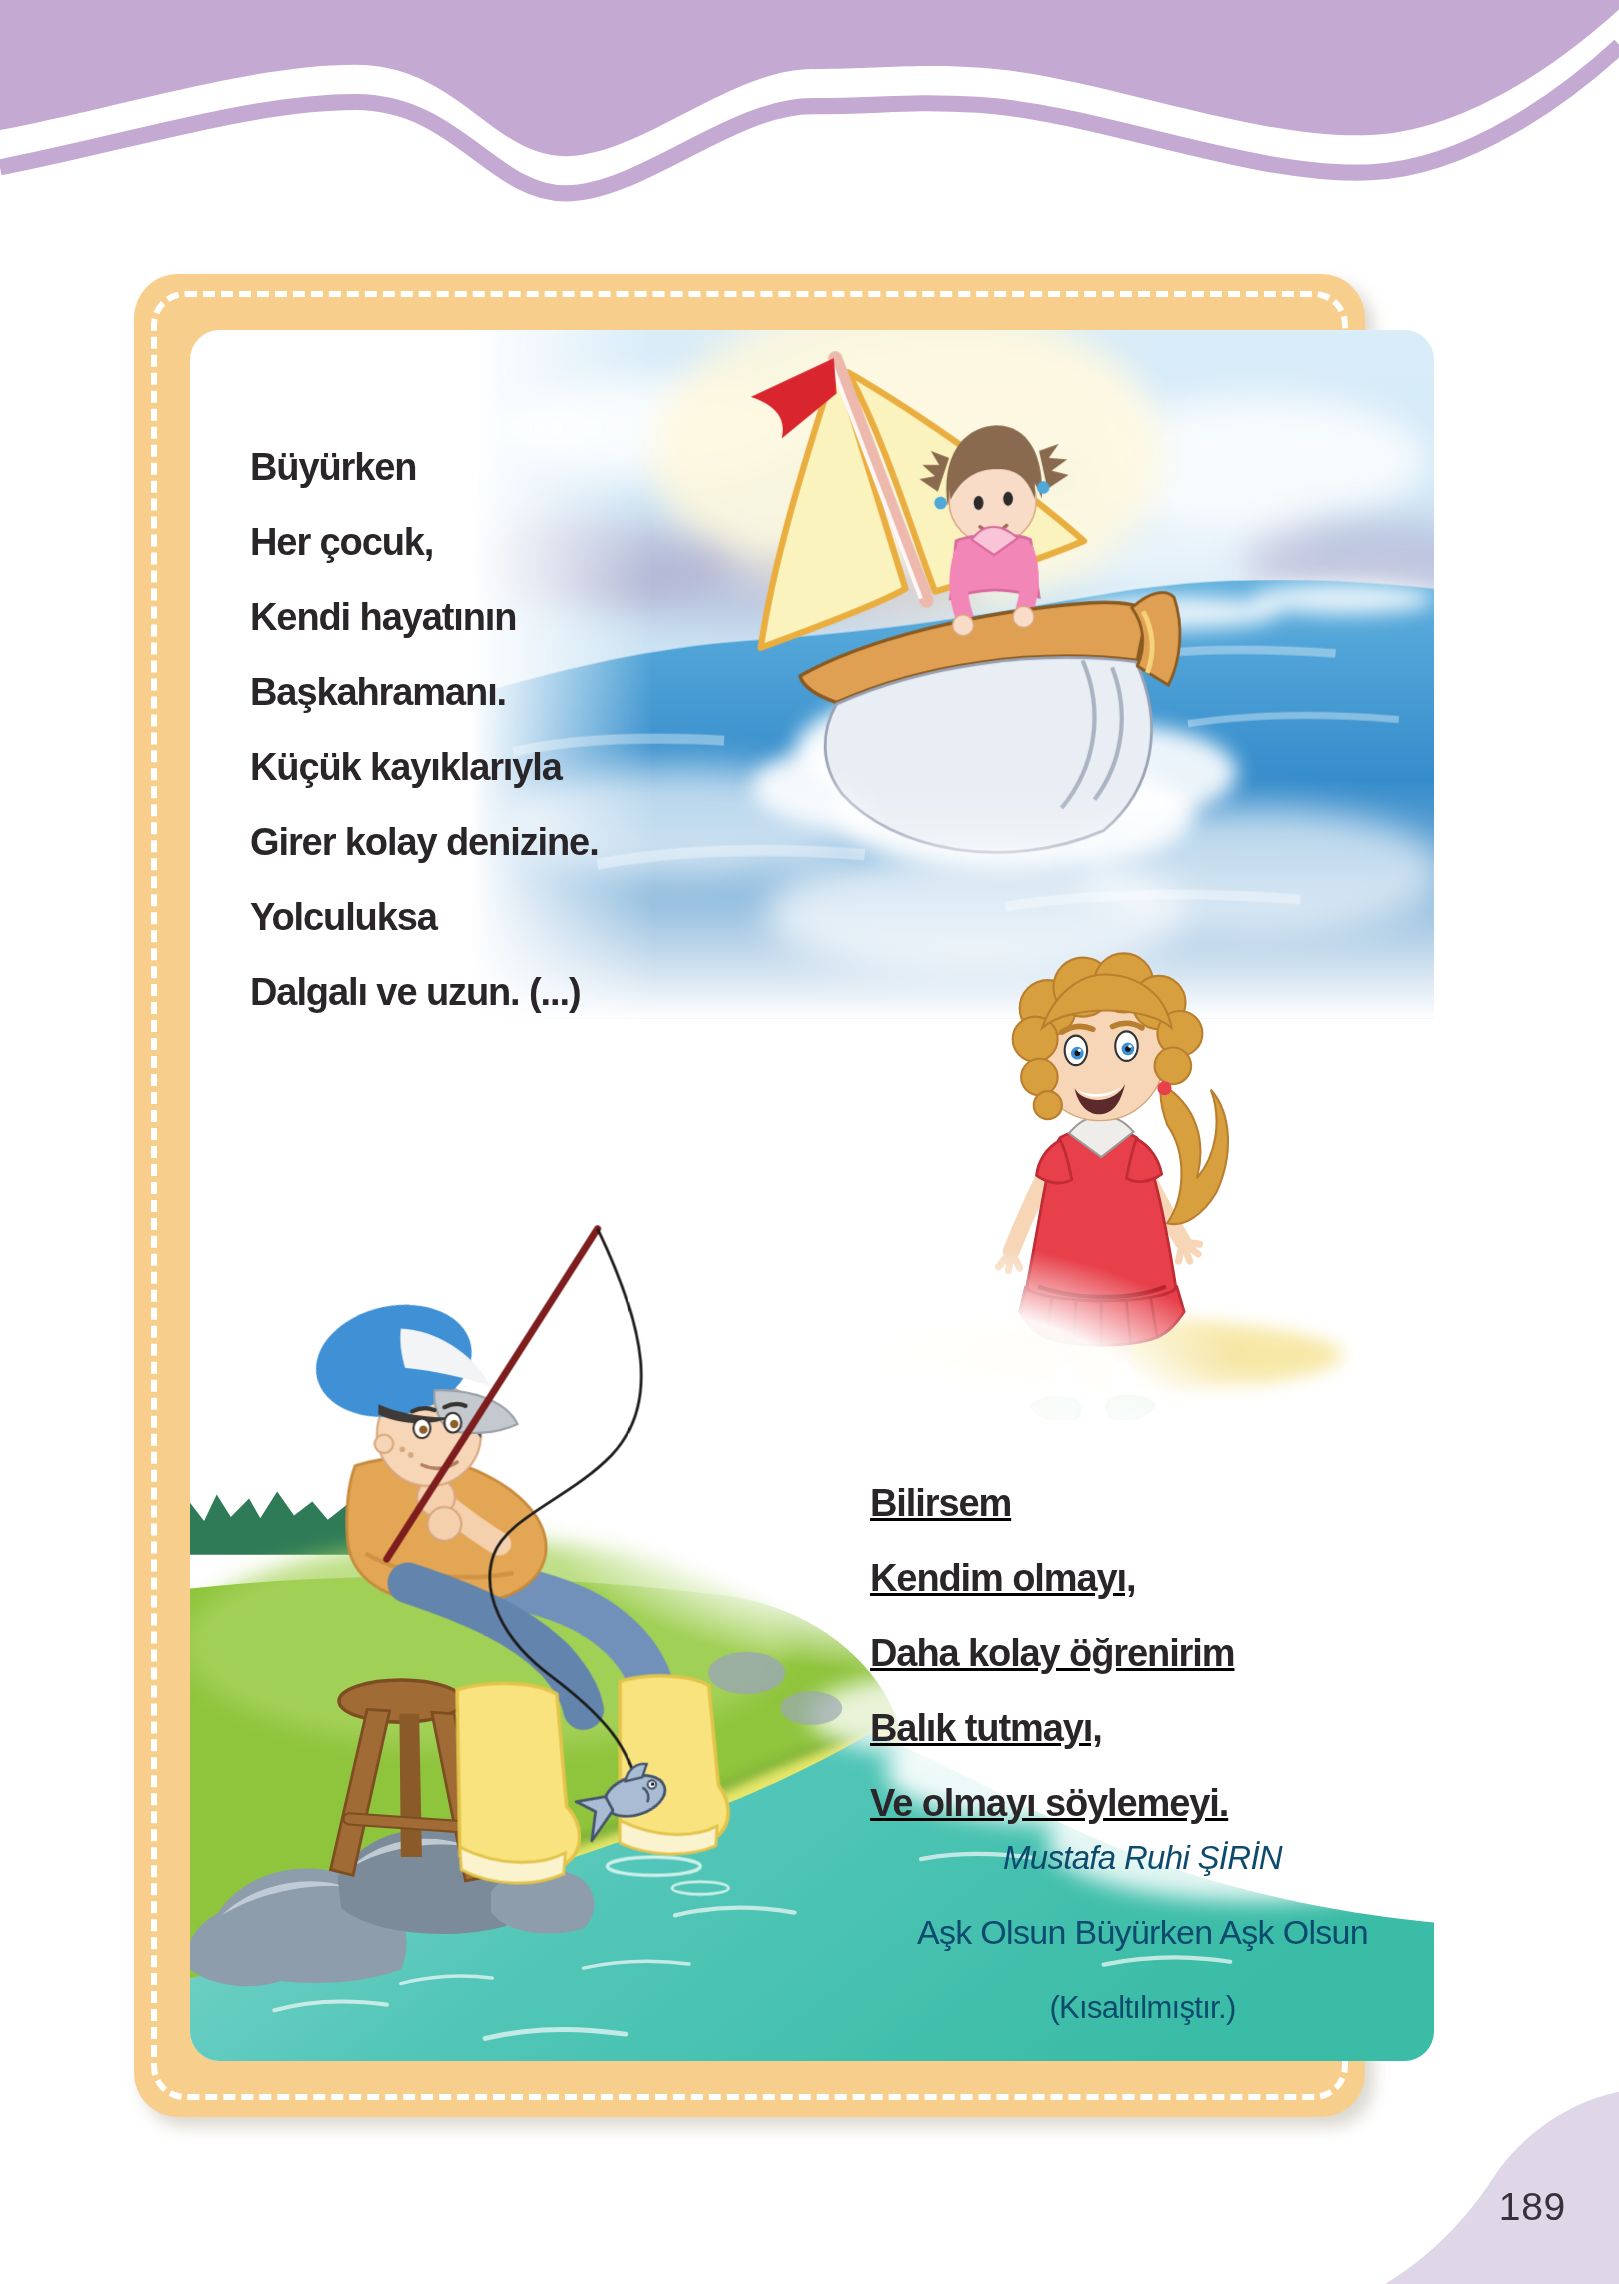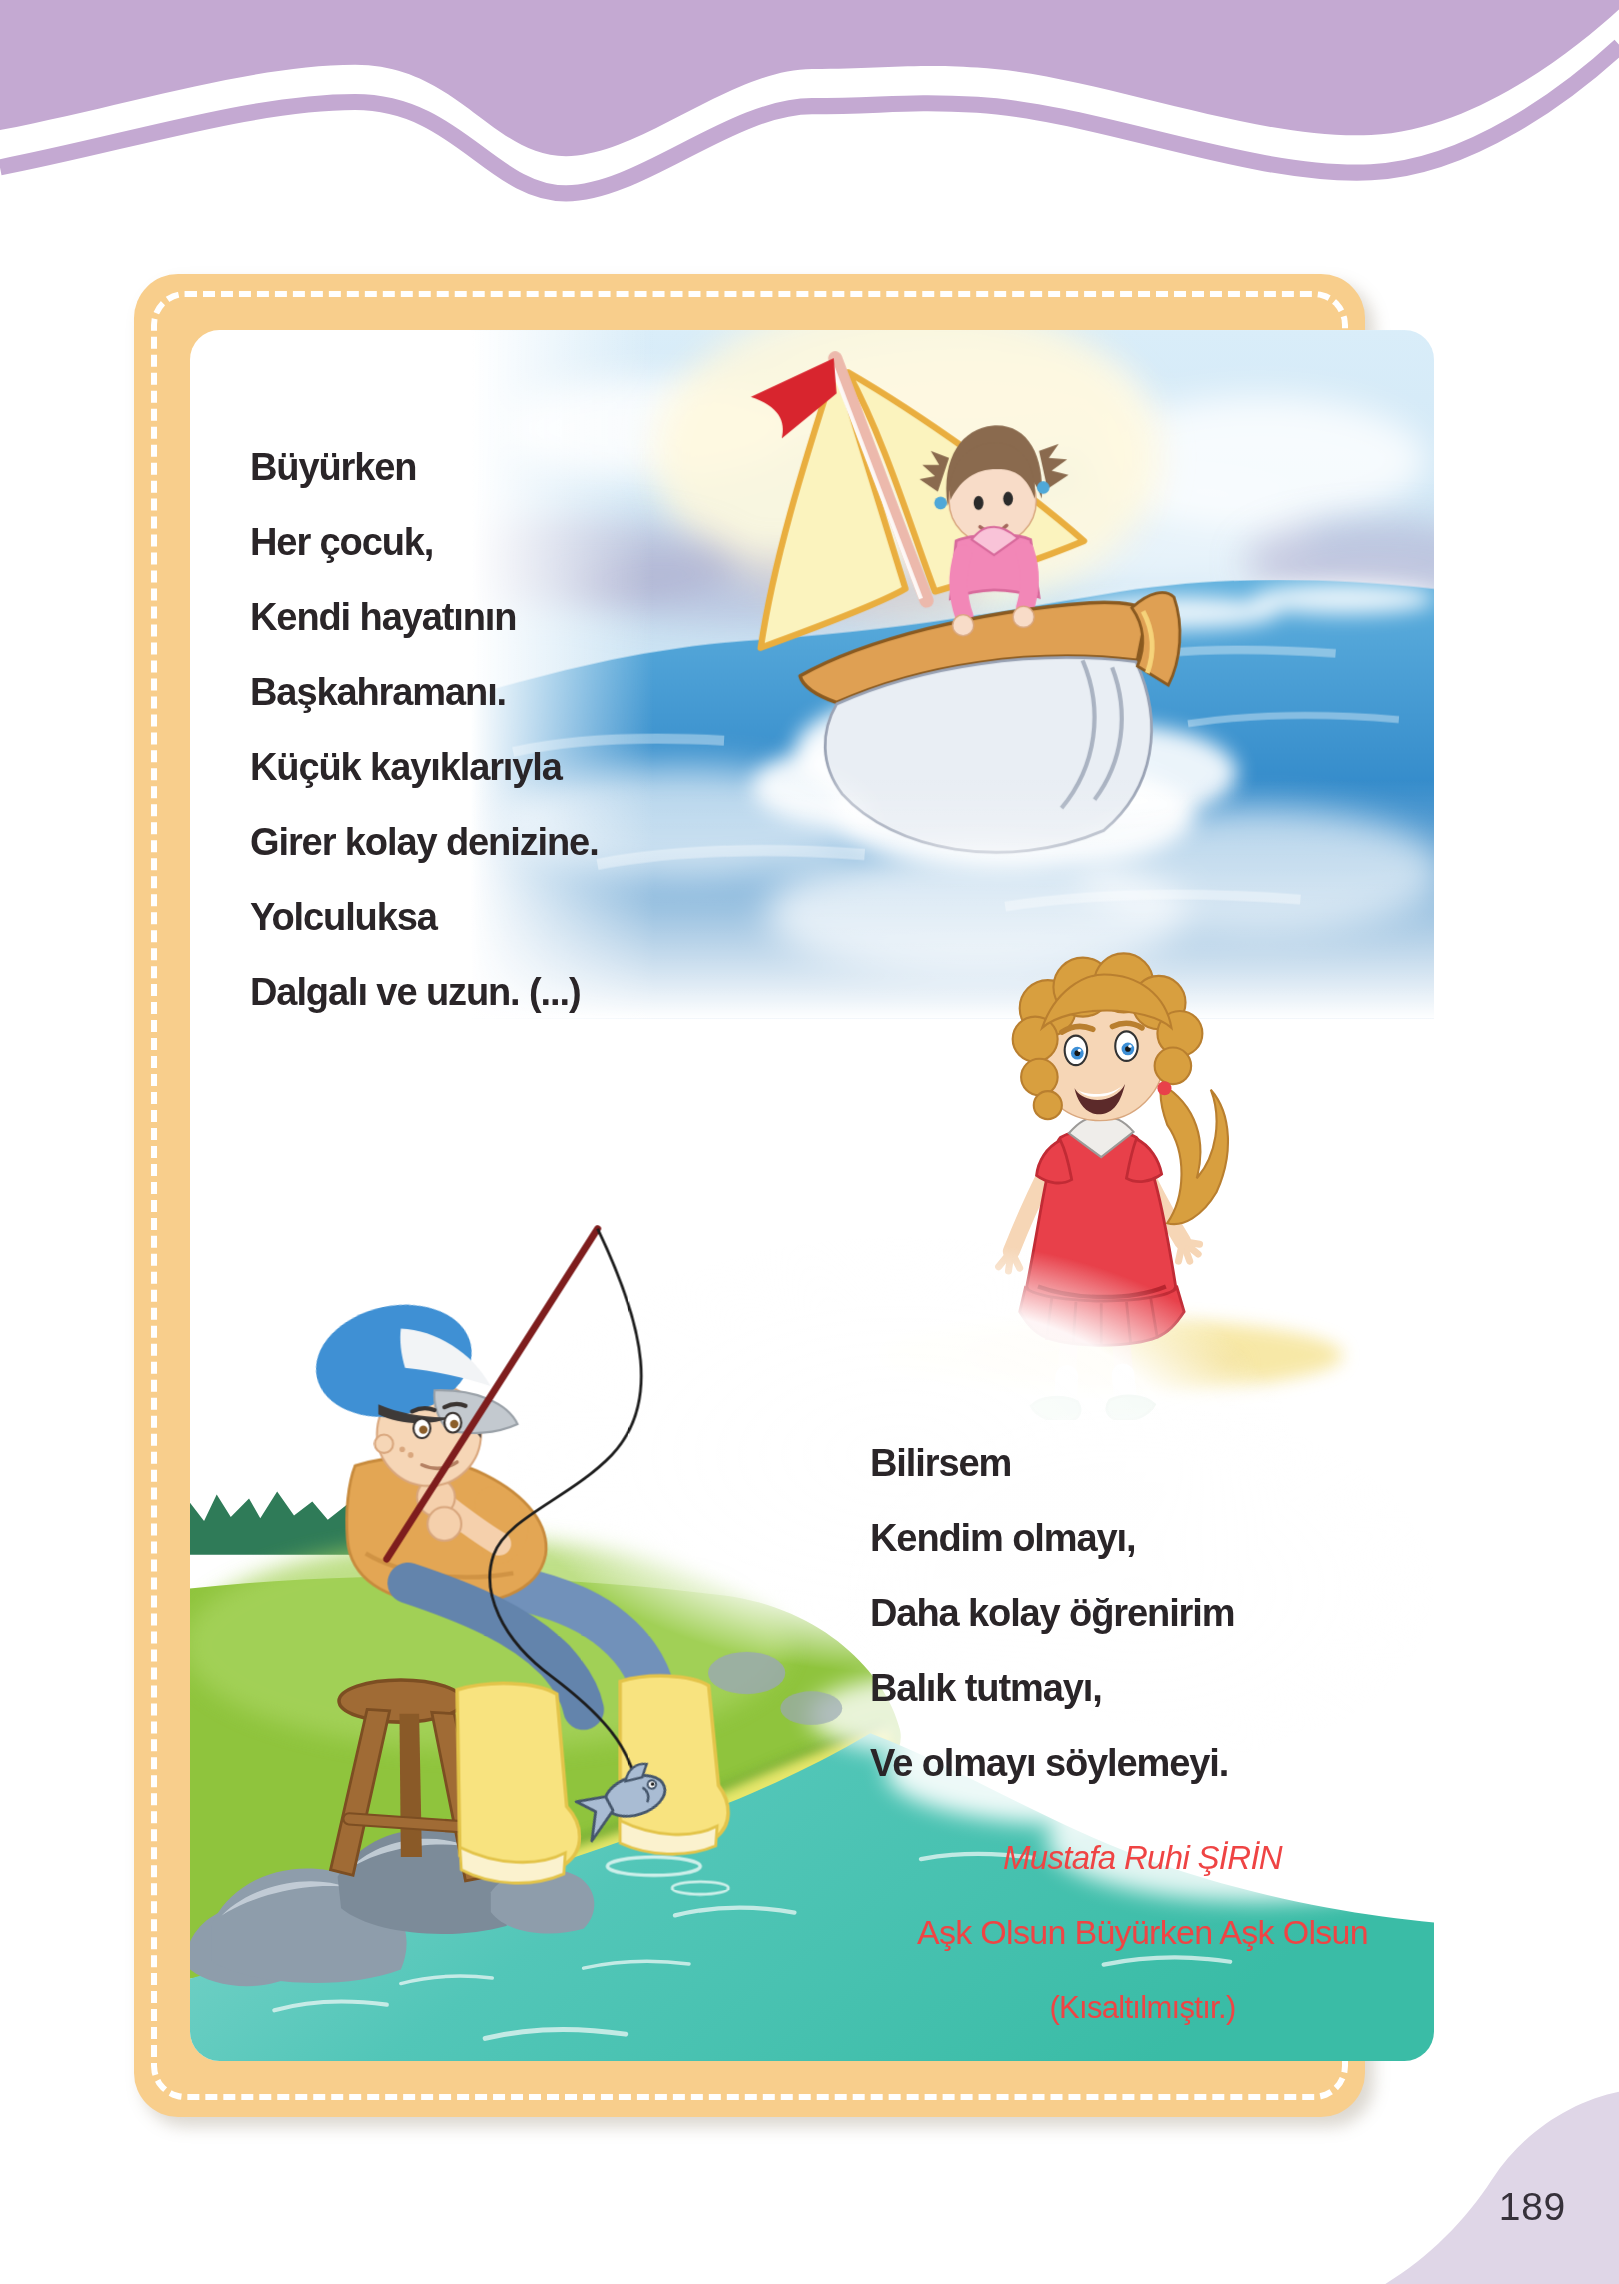--- a/index.html
+++ b/index.html
@@ -28,23 +28,23 @@
   #boat-scene{left:281px;top:0;width:963px;height:689px;}
   #girl-scene{left:647px;top:591px;width:527px;height:499px;}
   #fishing-scene{left:0;top:893px;width:1244px;height:838px;}
   
   .stanza{white-space:nowrap;}
   .poem-line{
     font:700 38px/75px "Liberation Sans",sans-serif;
     letter-spacing:-1.1px;color:#2A2528;
   }
   #stanza1{left:60px;top:100px;}
-  #stanza2{left:680px;top:1096px;}
+  #stanza2{left:680px;top:1136px;text-decoration:underline;}
   #attribution{left:587px;top:1490px;width:731px;text-align:center;}
-  .attr-line{line-height:75px;color:#ef4444;letter-spacing:-0.7px;}
+  .attr-line{line-height:75px;color:#0c4a6e;letter-spacing:-0.7px;}
   .attr-author{font:italic 400 33px/75px "Liberation Sans",sans-serif;}
   .attr-book{font:400 34px/75px "Liberation Sans",sans-serif;}
   .attr-note{font:400 31px/75px "Liberation Sans",sans-serif;}
   
   #page-blob{right:0;bottom:0;width:281px;height:211px;}
   #page-number{
     left:1475px;top:2182px;width:91px;text-align:right;
     font:400 39px/49px "Liberation Sans",sans-serif;color:#36313A;letter-spacing:0.7px;
   }
 </style>

